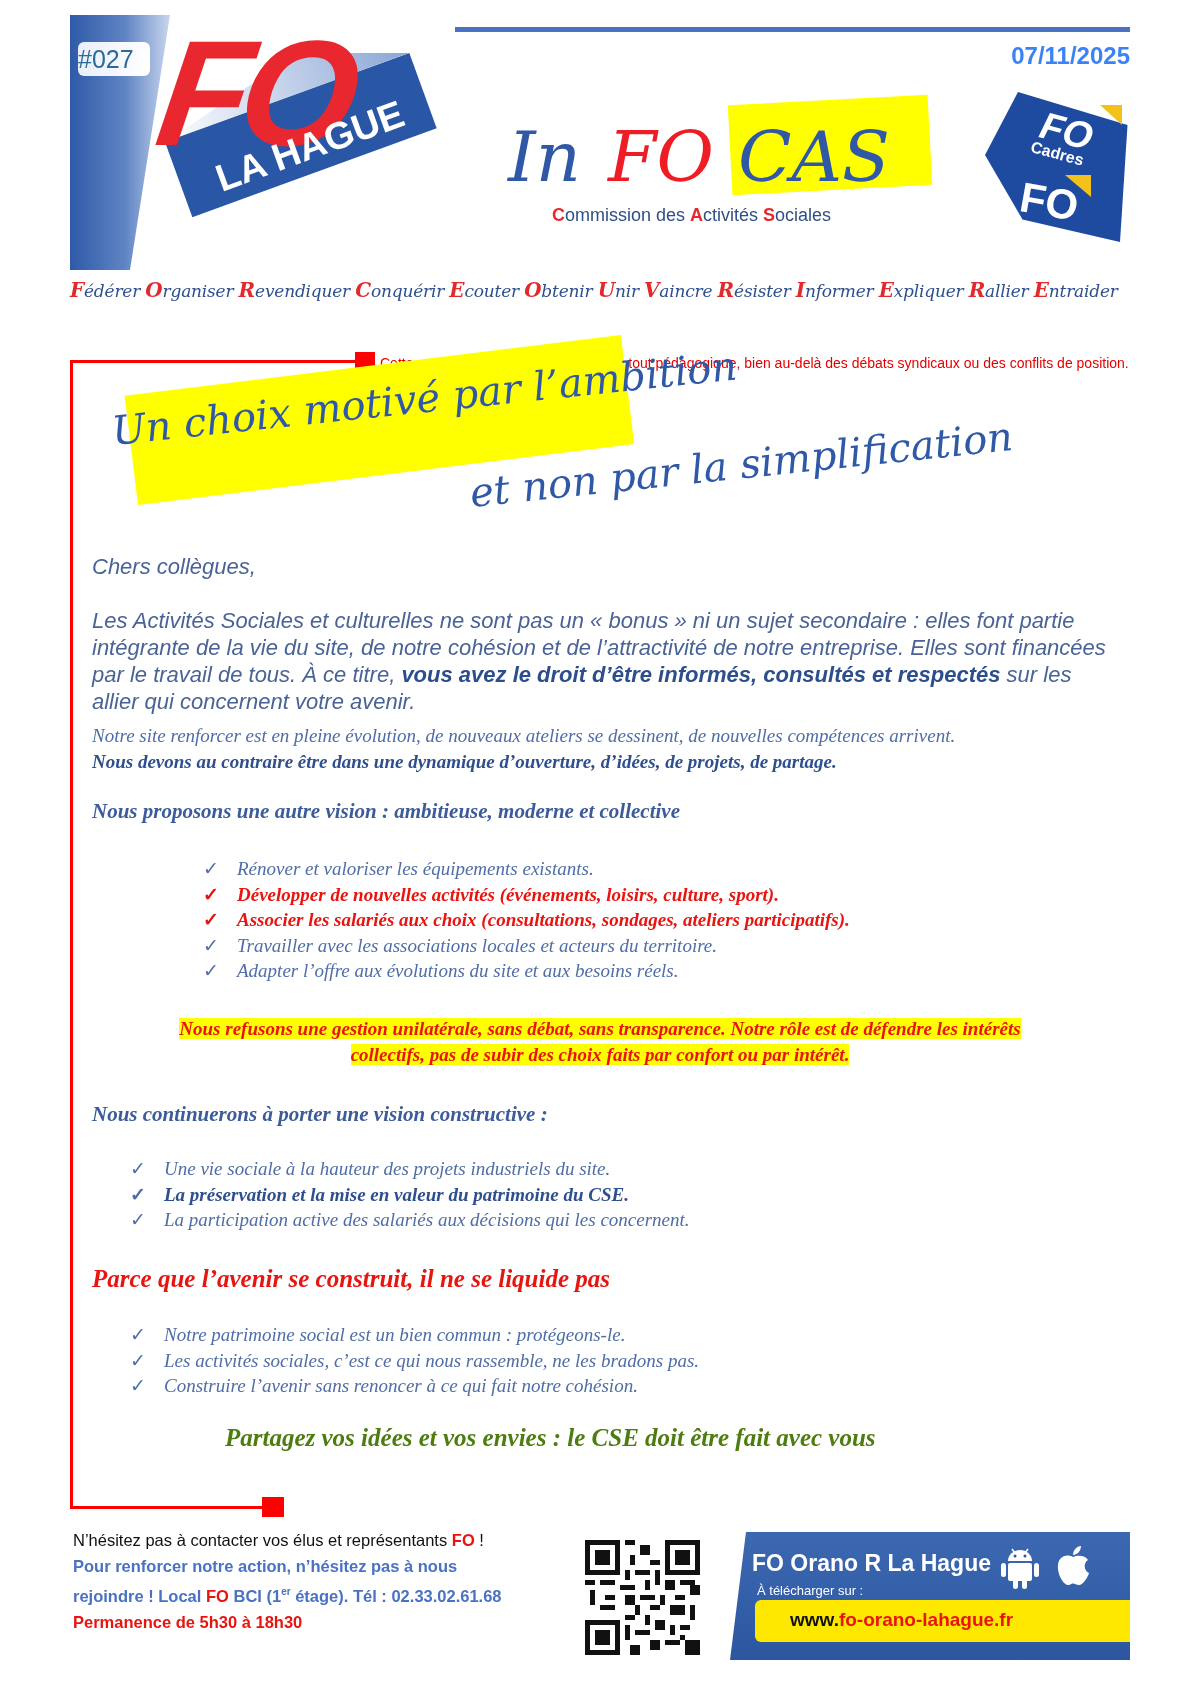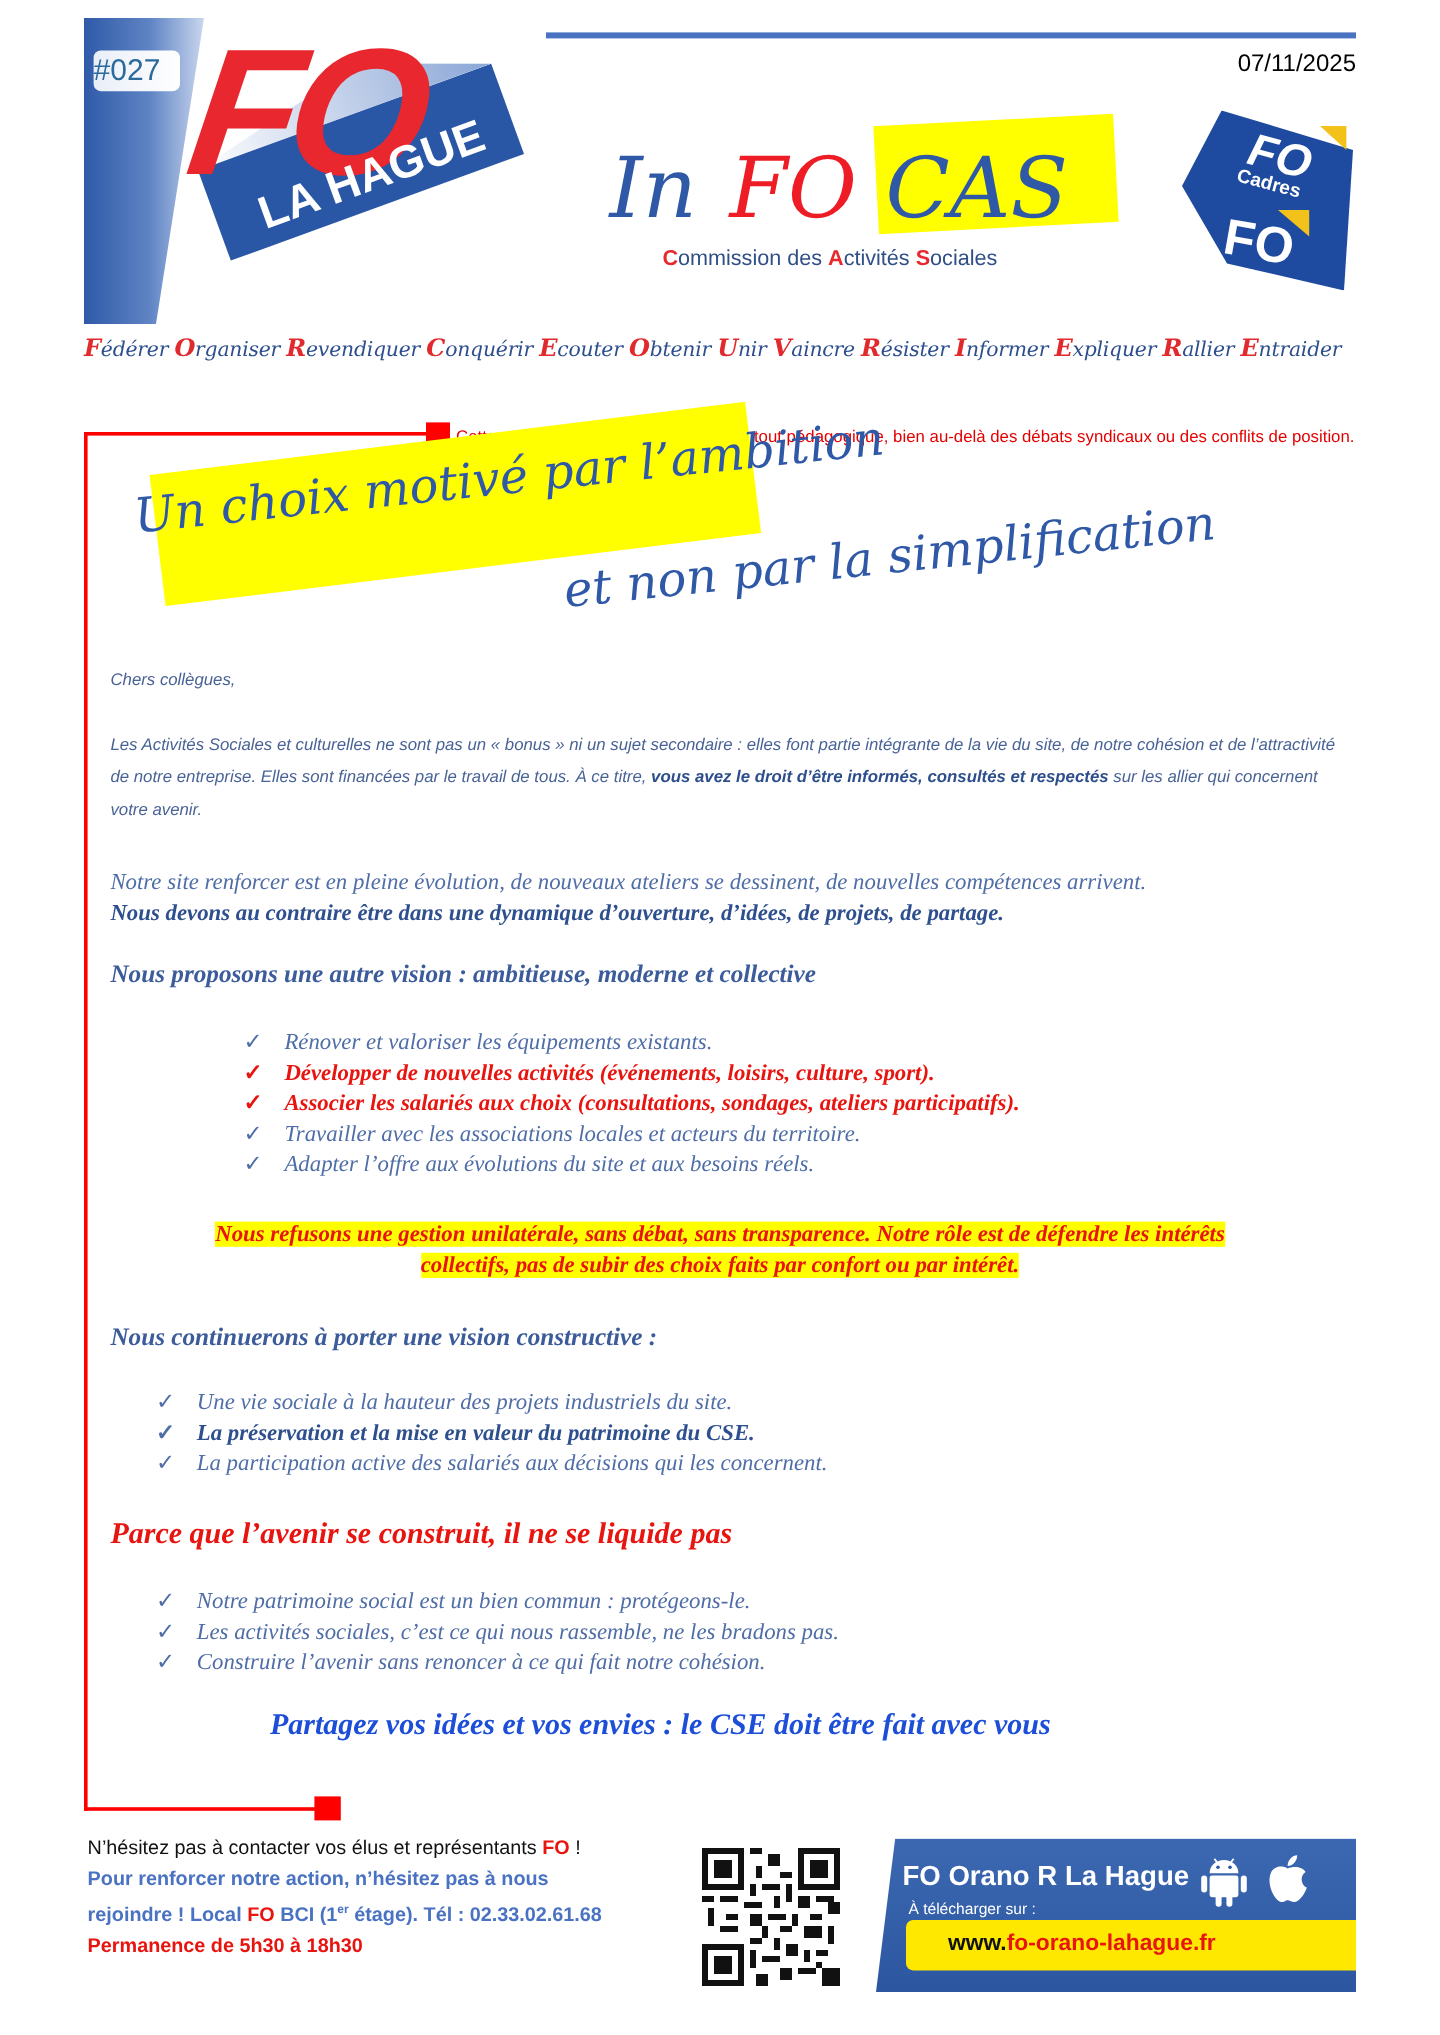--- a/index.html
+++ b/index.html
@@ -14,21 +14,21 @@
     border-radius:6px; color:#2b6a9a; font-size:25px; line-height:34px; text-align:left; font-family:"Liberation Sans", sans-serif; }
   .fo-big { left:160px; top:8px; font-family:"Liberation Sans", sans-serif; font-weight:bold; font-style:italic;
     font-size:150px; color:#e8272e; letter-spacing:-10px; line-height:170px; transform:skewX(-8deg); }
   .hague-band { left:165px; top:142px; width:260px; height:80px; background:#2a56a6;
     transform:rotate(-20deg); transform-origin:left top; }
   .hague-band::before { content:""; position:absolute; left:0; top:-38px; width:260px; height:38px;
     background:linear-gradient(90deg,rgba(255,255,255,0),#8aa6d6); clip-path:polygon(60% 0,100% 100%,0 100%); }
   .hague-text { left:210px; top:160px; color:#fff; font-weight:bold; font-size:38px; transform:rotate(-20deg); transform-origin:left top; white-space:nowrap; }
 
   .top-rule { left:455px; top:27px; width:675px; height:5px; background:#4a72c2; }
-  .date { right:70px; top:42px; color:#000000; font-size:20px; font-weight:normal; font-family:"Liberation Sans", sans-serif; }
+  .date { right:70px; top:42px; color:#3b82f6; font-size:24px; font-weight:bold; font-family:"Liberation Sans", sans-serif; }
 
   .yellow-tag { left:730px; top:100px; width:200px; height:90px; background:#ffff00; transform:rotate(-3deg); }
   .title-in { left:508px; top:112px; font-family:"DejaVu Serif", serif; font-style:italic; font-size:70px; color:#2f58a6; line-height:90px; }
   .title-fo { left:608px; top:112px; font-family:"DejaVu Serif", serif; font-style:italic; font-size:70px; color:#ee1c25; line-height:90px; }
   .title-cas { left:738px; top:112px; font-family:"DejaVu Serif", serif; font-style:italic; font-size:70px; color:#2f58a6; line-height:90px; }
   .subtitle { left:552px; top:205px; font-size:18px; color:#2f4f86; }
   .subtitle .r { color:#e8272e; font-weight:bold; }
 
   .cube { left:985px; top:92px; width:150px; height:150px; background:#1e4aa0;
     clip-path:polygon(22% 0,95% 22%,90% 100%,25% 85%,0 42%); }
@@ -49,39 +49,39 @@
   .frame-sq1 { left:355px; top:352px; width:20px; height:20px; background:#ff0000; }
   .frame-sq2 { left:262px; top:1497px; width:22px; height:20px; background:#ff0000; }
   .intro-note { left:380px; top:355px; font-size:14px; color:#e50000; white-space:nowrap; }
   .intro-note b { color:#222; font-weight:normal; }
 
   
   .headline-hl { left:138px; top:395px; width:500px; height:110px; background:#ffff00; transform:rotate(-7deg); transform-origin:left bottom; }
   .headline1 { left:112px; top:408px; font-family:"DejaVu Serif", serif; font-style:italic; font-size:40px; color:#2f58a6; transform:rotate(-6deg); transform-origin:left center; white-space:nowrap; }
   .headline2 { left:470px; top:470px; font-family:"DejaVu Serif", serif; font-style:italic; font-size:40px; color:#2f58a6; transform:rotate(-6deg); transform-origin:left center; white-space:nowrap; }
 
-  .body-txt { left:92px; width:1030px; color:#4a6396; font-size:14px; font-style:italic; line-height:27px; }
+  .body-txt { left:92px; width:1030px; color:#4a6396; font-size:22px; font-style:italic; line-height:27px; }
   .body-txt b { font-weight:bold; color:#2d4e8c; }
   .s-body { left:92px; width:1040px; color:#4f6da6; font-family:"Liberation Serif", serif; font-style:italic; font-size:19px; line-height:26px; }
   .s-bold { font-weight:bold; color:#2e4f8e;font-style:italic; }
   .s-head { left:92px; font-family:"Liberation Serif", serif; font-style:italic; font-weight:bold; font-size:21px; color:#3b5b9a; white-space:nowrap; }
   .s-red-head { left:92px; font-family:"Liberation Serif", serif; font-style:italic; font-weight:bold; font-size:25px; color:#e8140f; white-space:nowrap; }
 
   .checklist { list-style:none; margin:0; padding:0; }
   .checklist li { font-family:"Liberation Serif", serif; font-style:italic; font-size:19px; line-height:25.5px; color:#4f6da6; white-space:nowrap; }
   .checklist li .chk { display:inline-block; width:34px; font-style:normal; color:#4f6da6; }
   .checklist li.red { color:#e8140f; font-weight:bold; }
   .checklist li.red .chk { color:#e8140f; }
   .checklist li.bold { color:#2e4f8e; font-weight:bold; }
 
   .refuse { left:100px; top:1016px; width:1000px; text-align:center; font-family:"Liberation Serif", serif; font-style:italic; font-weight:bold;
     font-size:19px; line-height:26px; color:#e8140f; }
   .refuse span { background:#ffff00; }
 
-  .share { left:225px; top:1424px; font-family:"Liberation Serif", serif; font-style:italic; font-weight:bold; font-size:25px; color:#1d4ed8; white-space:nowrap; }
+  .share { left:225px; top:1424px; font-family:"Liberation Serif", serif; font-style:italic; font-weight:bold; font-size:25px; color:#4d7c0f; white-space:nowrap; }
 
   
   .contact { left:73px; top:1527px; font-size:16.5px; line-height:26px; color:#111; }
   .contact .blue { color:#4a72c2; font-weight:bold; }
   .contact .red { color:#e8140f; font-weight:bold; }
   .qr { left:585px; top:1540px; width:115px; height:115px; background:#fff; }
   .app-banner { left:730px; top:1532px; width:400px; height:128px; background:linear-gradient(180deg,#3c68b2,#2c56a0);
     clip-path:polygon(4% 0,100% 0,100% 100%,0 100%); }
   .app-title { left:752px; top:1550px; color:#fff; font-weight:bold; font-size:23px; white-space:nowrap; }
   .app-sub { left:757px; top:1583px; color:#fff; font-size:13px; }

